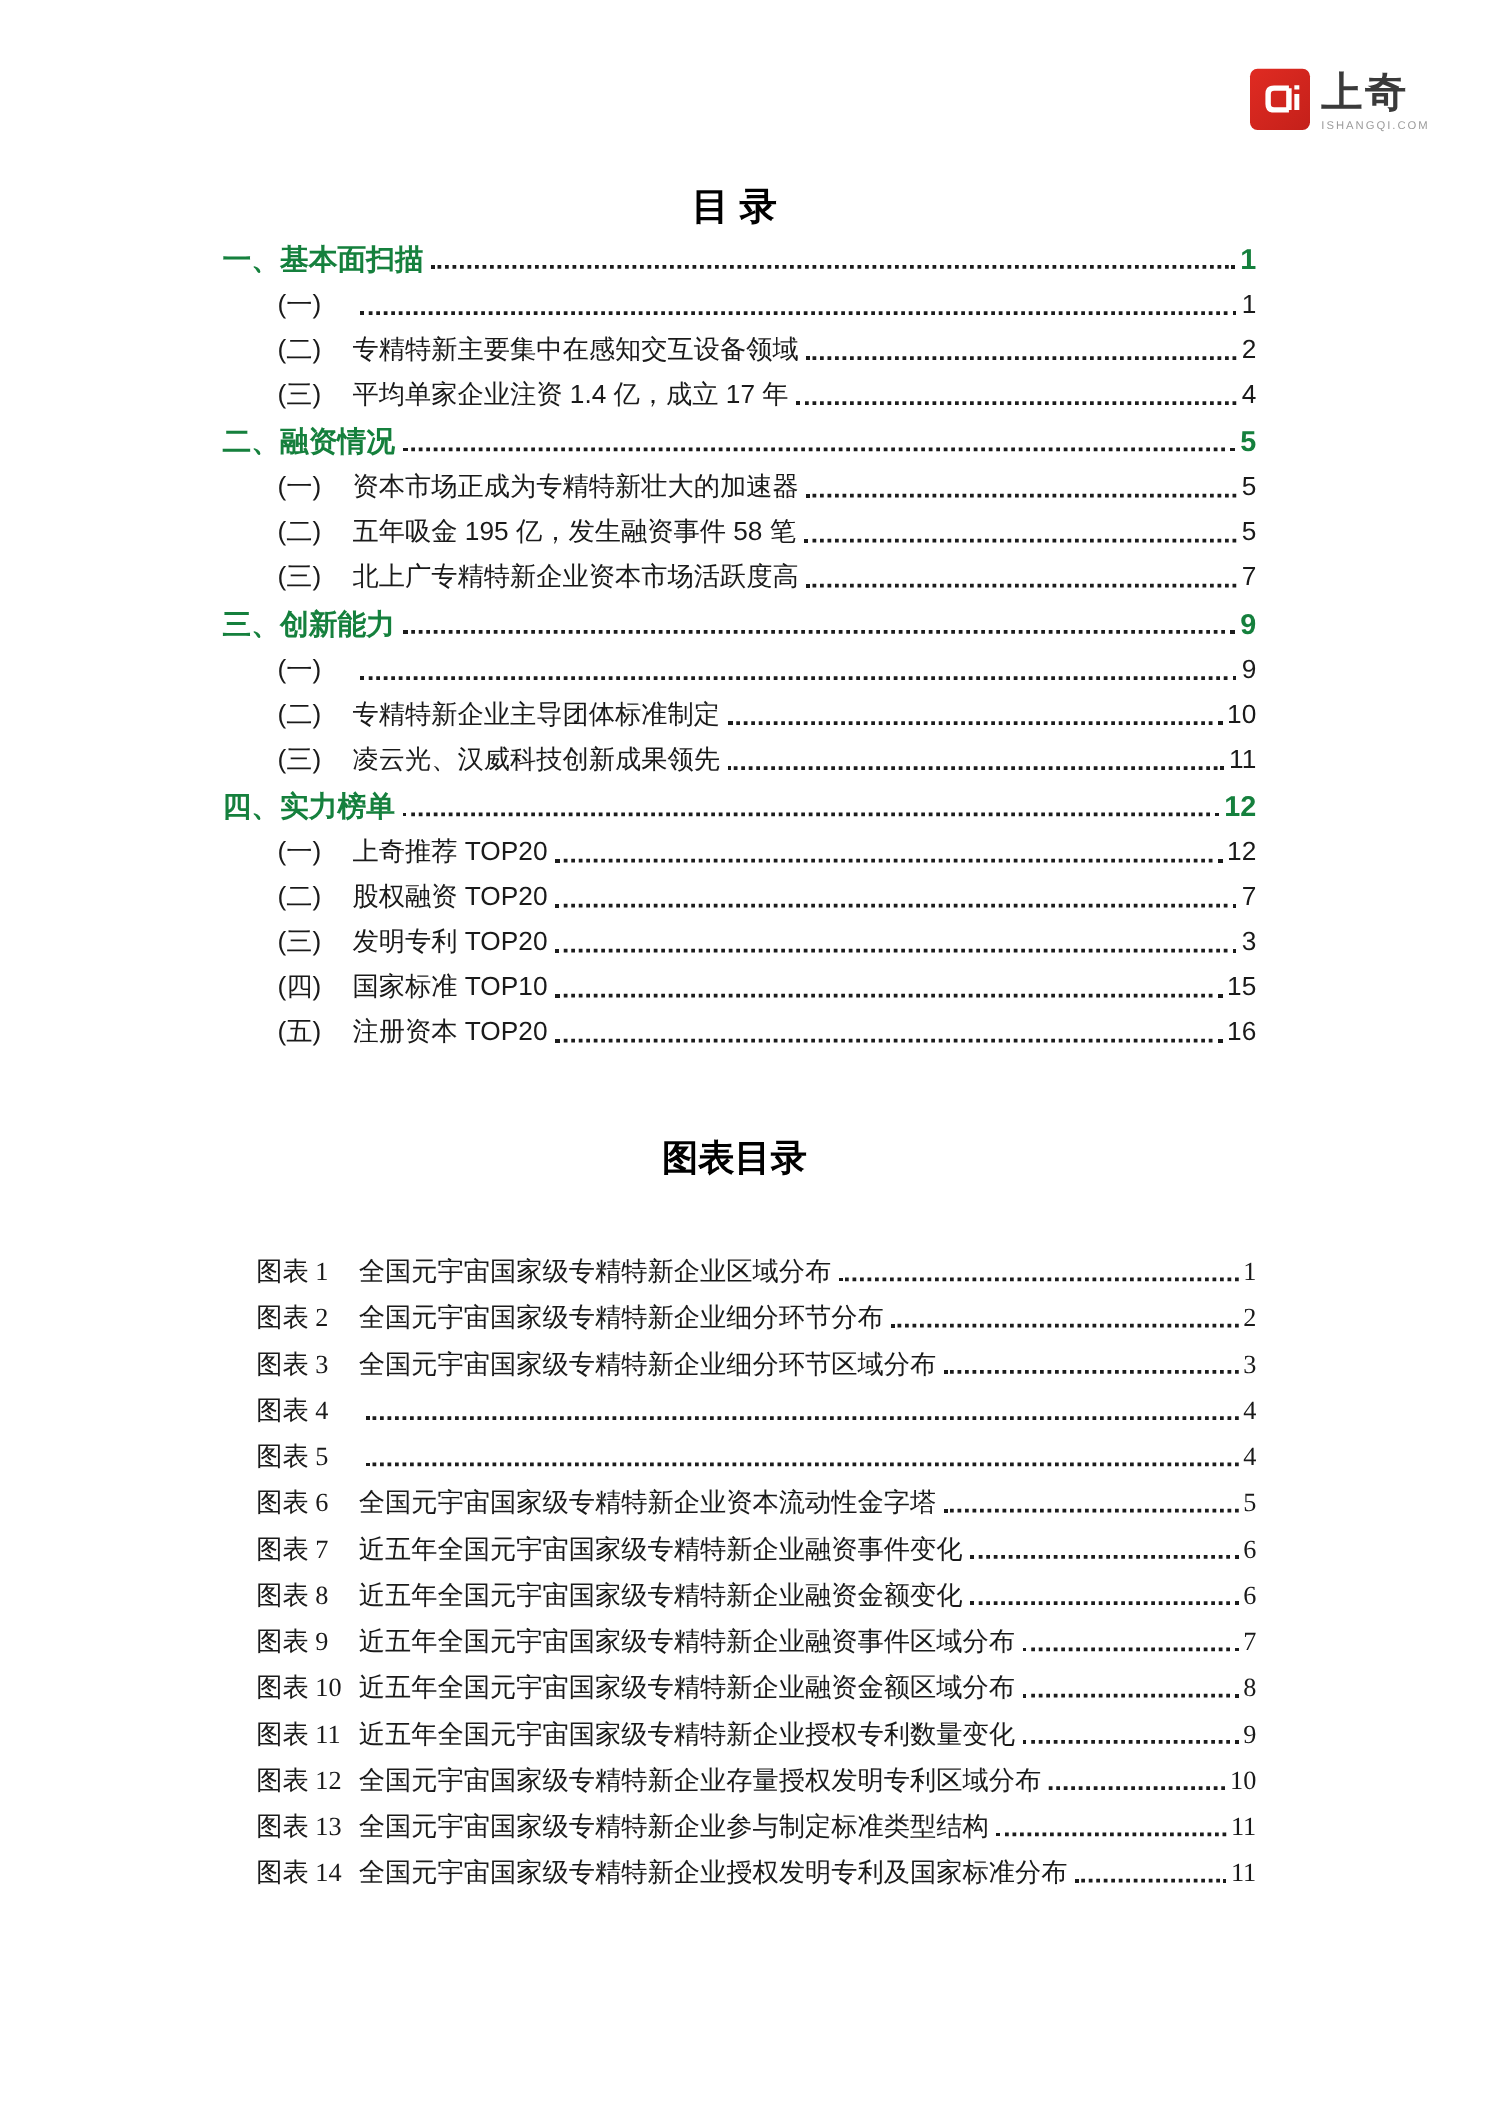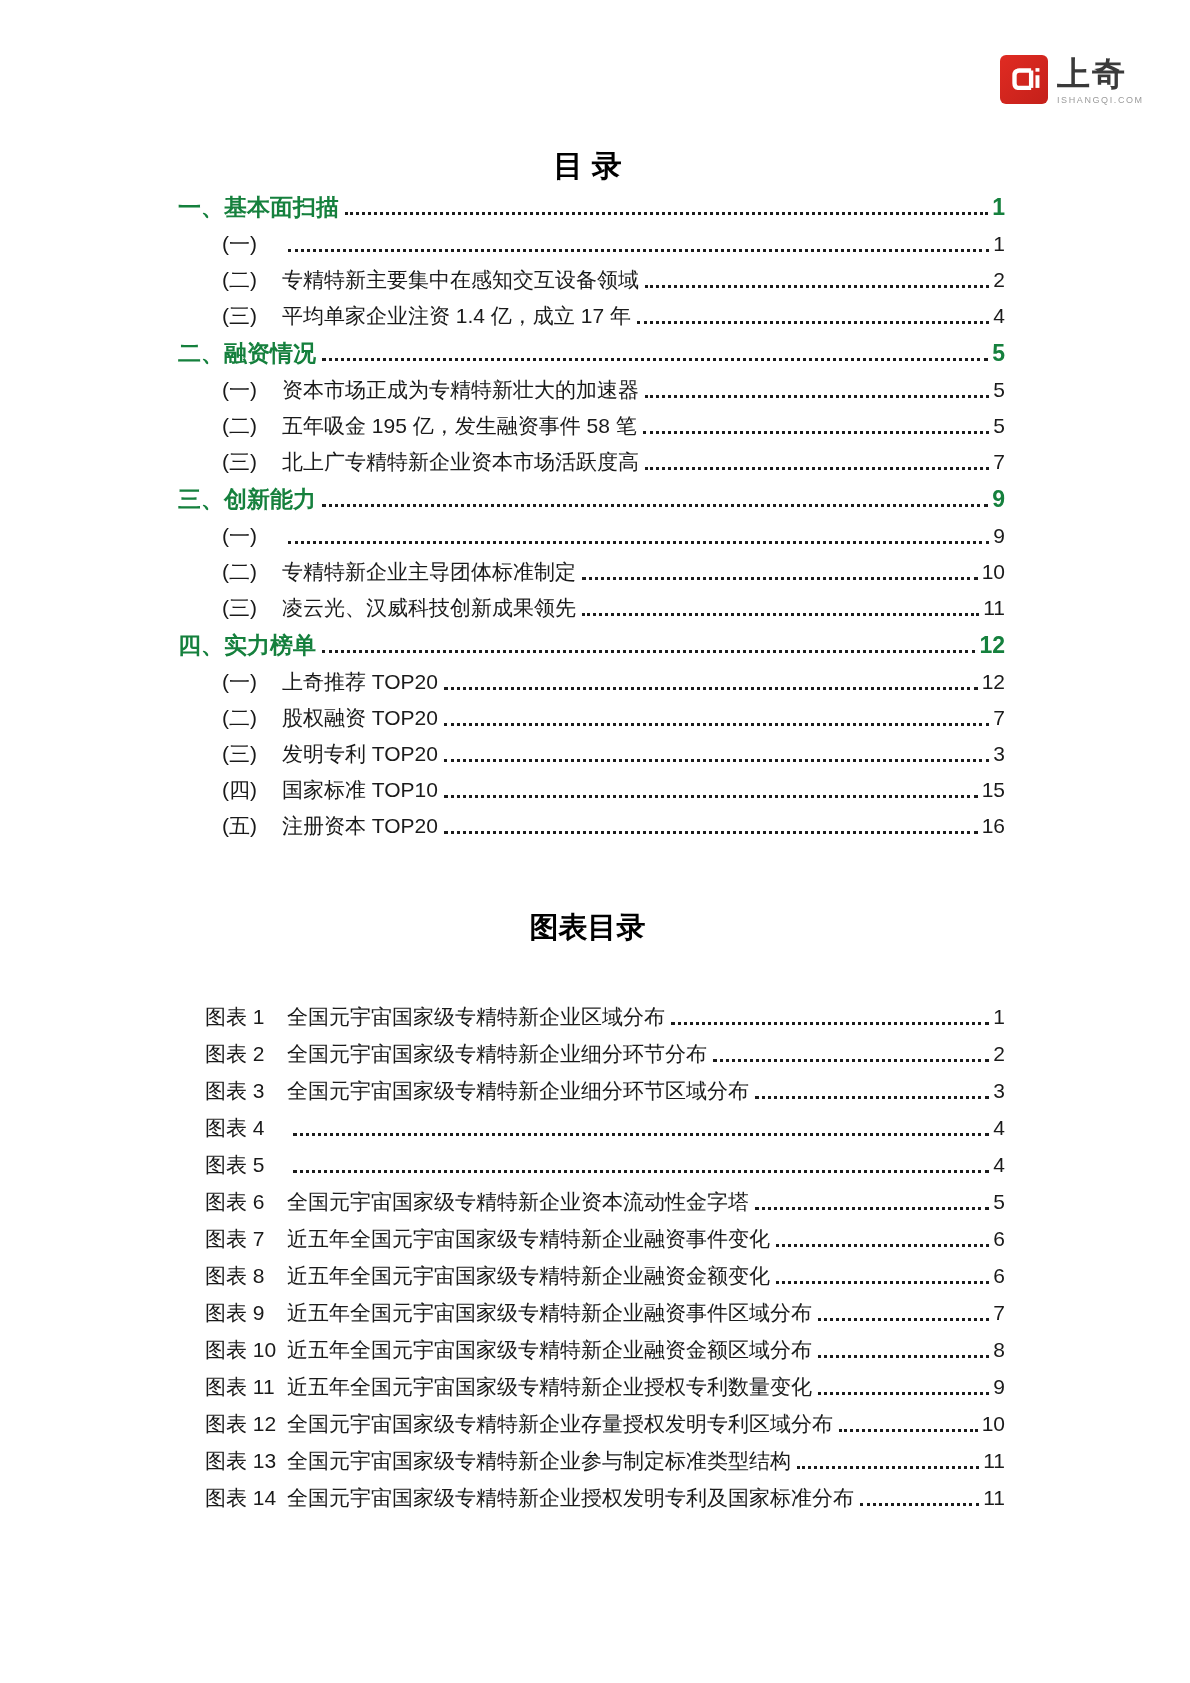--- a/index.html
+++ b/index.html
@@ -21,21 +21,21 @@
   .row{display:flex;align-items:flex-end;}
   .chapter{height:38px;margin-top:0;font-size:23px;font-weight:700;color:#15803d;padding-left:8px;line-height:34px;}
   .item{height:36px;font-size:21px;padding-left:52px;line-height:32px;}
   .item-num{width:60px;flex-shrink:0;}
   .leader{flex:1;border-bottom:3px dotted #1c1c1c;margin:0 4px 8px 6px;min-width:16px;}
   .chapter .leader{border-bottom-width:3.5px;margin-bottom:9px;}
   .page-num{flex-shrink:0;}
   
   .fig-title{margin-top:64px;height:42px;text-align:center;font-size:29px;font-weight:700;color:#000;line-height:42px;}
   .fig-list{margin-top:48px;}
-  .fig-row{height:37px;font-size:21px;padding-left:35px;line-height:32px;}
+  .fig-row{height:37px;font-size:21px;padding-left:35px;line-height:32px;font-family:Liberation Serif, serif;}
   .fig-num{width:82px;flex-shrink:0;}
   svg{display:block;}
 </style>
 </head>
 <body>
 
 <div class="logo">
   <div class="logo-mark">
     <svg width="38" height="38" viewBox="0 0 48 48">
       <path d="M33 12 H18 q-6 0 -6 6 v10 q0 6 6 6 h15" fill="none" stroke="#ffffff" stroke-width="5.5"></path>

